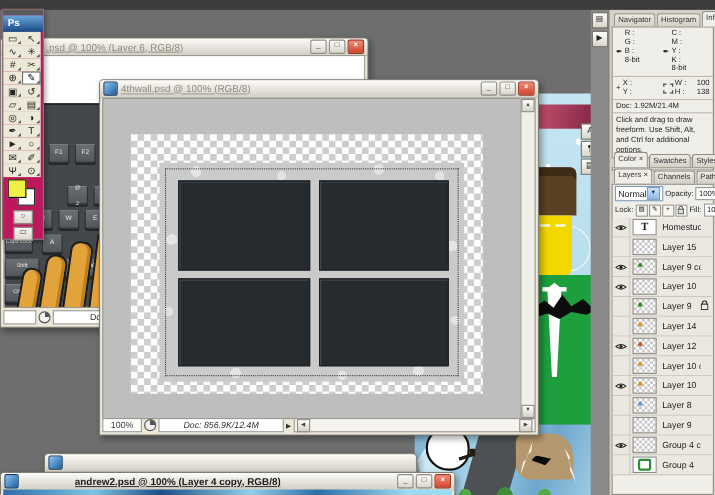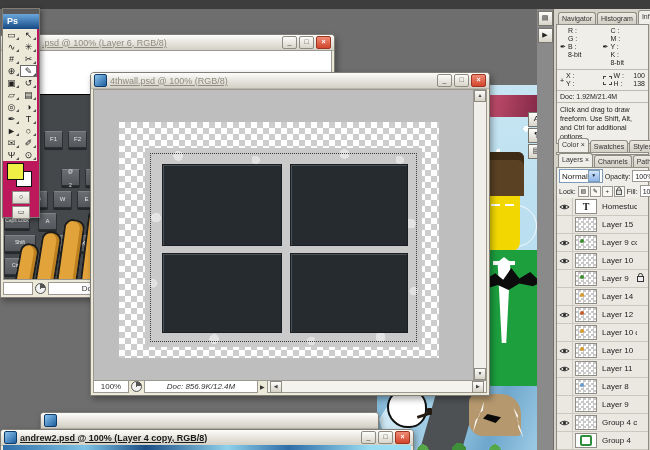--- a/index.html
+++ b/index.html
@@ -3,21 +3,21 @@
 <meta charset="utf-8">
 <style>
   html,body{margin:0;padding:0;}
   body{font-family:"Liberation Sans",sans-serif;background:#555;}
   #stage{position:relative;width:650px;height:450px;overflow:hidden;background:#6e6e6e;}
   .abs{position:absolute;}
   
   .win{position:absolute;background:#ECE9D8;border:1px solid #7f7d75;border-radius:4px 4px 0 0;box-shadow:2px 3px 6px rgba(0,0,0,.35);}
   .tbar{height:15px;border-radius:3px 3px 0 0;background:linear-gradient(#fdfdfb,#e9e7e0 45%,#d3d0c6);display:flex;align-items:center;gap:3px;padding:0 3px;border-bottom:1px solid #b8b5aa;}
   .tbar .t{font-size:9px;color:#8f8b80;white-space:nowrap;overflow:hidden;text-decoration:underline;}
-  .tbar .t.active-t{color:#1a1a1a;font-weight:bold;}
+  .tbar .t.active-t{color:#1a1a1a;font-weight:bold;margin-left:48px;}
   .wbtns{margin-left:auto;display:flex;gap:2px;}
   .wbtn{width:13px;height:11px;font-size:7px;line-height:10px;text-align:center;background:linear-gradient(#fcfcfa,#d8d5ca);border:1px solid #8f8d83;border-radius:2px;color:#4a483e;}
   .wbtn.close{background:linear-gradient(#ef8b76,#d2452b);color:#fff;border-color:#9c3420;font-weight:bold;}
   .psd-icon{width:11px;height:11px;flex:0 0 11px;background:linear-gradient(135deg,#8ec4ee,#1d5f9e);border:1px solid #0f3b68;border-radius:2px;color:#fff;font-size:7px;font-weight:bold;line-height:11px;text-align:center;}
   .statusbar{position:absolute;left:2px;right:2px;bottom:2px;height:13px;display:flex;gap:2px;align-items:center;font-size:8px;color:#333;}
   .sfield{height:11px;background:#fff;border:1px solid #9a9890;display:flex;align-items:center;justify-content:center;padding:0 2px;}
   .clockdot{width:9px;height:9px;border-radius:50%;border:1px solid #555;background:conic-gradient(#555 0 90deg,#f2f2f2 0);}
   
   .checker{background:repeating-conic-gradient(#cdcdcd 0 25%,#ffffff 0 50%);background-size:12px 12px;}
   
@@ -573,38 +573,20 @@
             <span class="lname">Layer 10</span>
             <span class="lockbadge" style="visibility: hidden;">
               <svg width="7" height="9" viewBox="0 0 7 9">
                   <rect x="0.5" y="3.5" width="6" height="5" fill="#eee" stroke="#333"></rect>
                   <path d="M1.5 3.5 V2.5 a2 2 0 0 1 4 0 V3.5" fill="none" stroke="#333"></path>
                 </svg>
             </span>
           </div>
             <div class="lrow">
             <span class="eyebox">
-              <svg width="11" height="8" viewBox="0 0 12 8">
-                  <path d="M1 4 Q6 0 11 4 Q6 8 1 4 Z" fill="none" stroke="#222"></path>
-                  <circle cx="6" cy="4" r="1.6" fill="#222"></circle>
-                </svg>
-            </span>
-            <span class="thumbbox">
-                <span class="thumb thumb-checker"></span>
-              </span>
-            <span class="lname">Layer 11</span>
-            <span class="lockbadge" style="visibility: hidden;">
-              <svg width="7" height="9" viewBox="0 0 7 9">
-                  <rect x="0.5" y="3.5" width="6" height="5" fill="#eee" stroke="#333"></rect>
-                  <path d="M1.5 3.5 V2.5 a2 2 0 0 1 4 0 V3.5" fill="none" stroke="#333"></path>
-                </svg>
-            </span>
-          </div>
-            <div class="lrow">
-            <span class="eyebox">
               <svg width="11" height="8" viewBox="0 0 12 8" style="visibility: hidden;">
                   <path d="M1 4 Q6 0 11 4 Q6 8 1 4 Z" fill="none" stroke="#222"></path>
                   <circle cx="6" cy="4" r="1.6" fill="#222"></circle>
                 </svg>
             </span>
             <span class="thumbbox">
                 <span class="thumb thumb-checker">
                   <span class="tdot" style="display: block; background: rgb(106, 154, 208);"></span>
                 </span>
               </span>

